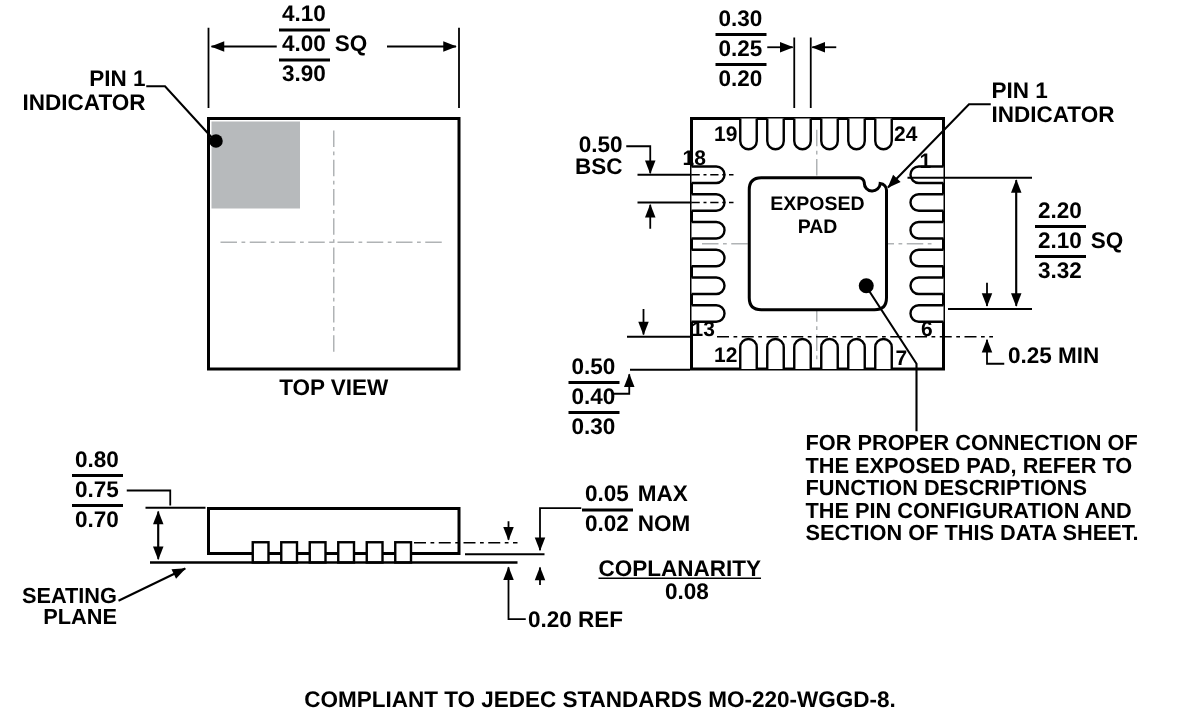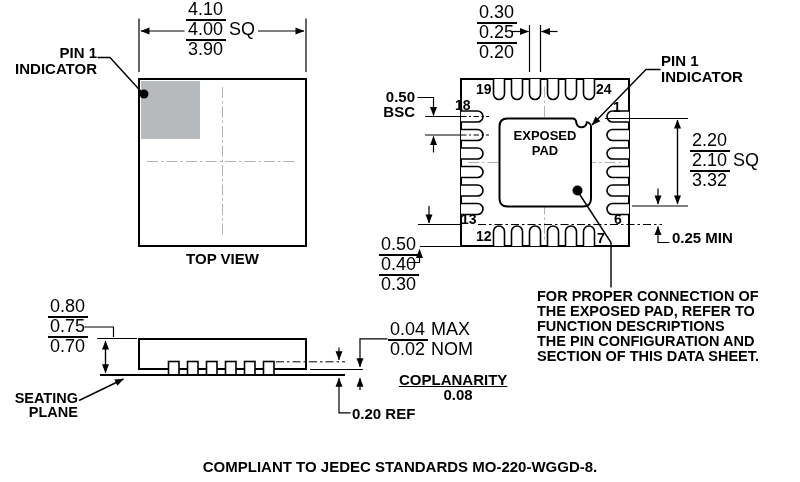--- a/index.html
+++ b/index.html
@@ -2,21 +2,21 @@
 <html><head>
 <meta charset="utf-8">
 <style>
   html,body{margin:0;padding:0;background:#fff;}
   #stage{position:relative;width:800px;height:482px;background:#fff;overflow:hidden;
          font-family:"Liberation Sans",sans-serif;color:#000;}
   #stage svg{position:absolute;left:0;top:0;overflow:visible;}
   .txt{position:absolute;font-weight:bold;font-size:15px;line-height:15px;white-space:nowrap;z-index:2;}
   .pin{position:absolute;font-weight:bold;font-size:14px;line-height:12px;white-space:nowrap;z-index:2;}
   .dstack{position:absolute;z-index:2;}
-  .drow{height:20px;white-space:nowrap;font-weight:normal;font-size:18px;line-height:15px;}
+  .drow{height:20px;white-space:nowrap;font-weight:bold;font-size:15px;line-height:15px;}
   .num{display:inline-block;padding:0 3px 2px 2px;border-bottom:2px solid transparent;}
   .num.u{border-bottom-color:#000;}
   .unit{display:inline-block;margin-left:3px;}
   .rlines{text-align:right;}
   .center{text-align:center;}
   .note{line-height:15px;}
 </style>
 </head>
 <body>
 
@@ -196,21 +196,21 @@
   <div class="dstack" style="left:48px;top:299px;">
     <div class="drow"><span class="num u">0.80</span></div>
     <div class="drow"><span class="num u">0.75</span></div>
     <div class="drow"><span class="num">0.70</span></div>
   </div>
   <div class="txt rlines" style="left:0;top:391px;width:78px;font-size:14.5px;line-height:14px;">
     <div>SEATING</div>
     <div>PLANE</div>
   </div>
   <div class="dstack" style="left:388px;top:322px;">
-    <div class="drow"><span class="num u">0.04</span><span class="unit">MAX</span></div>
+    <div class="drow"><span class="num u">0.05</span><span class="unit">MAX</span></div>
     <div class="drow"><span class="num">0.02</span><span class="unit">NOM</span></div>
   </div>
   <div class="txt" style="left:399px;top:371.5px;text-decoration:underline;">COPLANARITY</div>
   <div class="txt center" style="left:399px;top:387px;width:118px;">0.08</div>
   <div class="txt" style="left:352px;top:405.5px;">0.20 REF</div>
 
   <div class="txt note" style="left:537px;top:288.5px;font-size:14.5px;">
     <div>FOR PROPER CONNECTION OF</div>
     <div>THE EXPOSED PAD, REFER TO</div>
     <div>FUNCTION DESCRIPTIONS</div>

